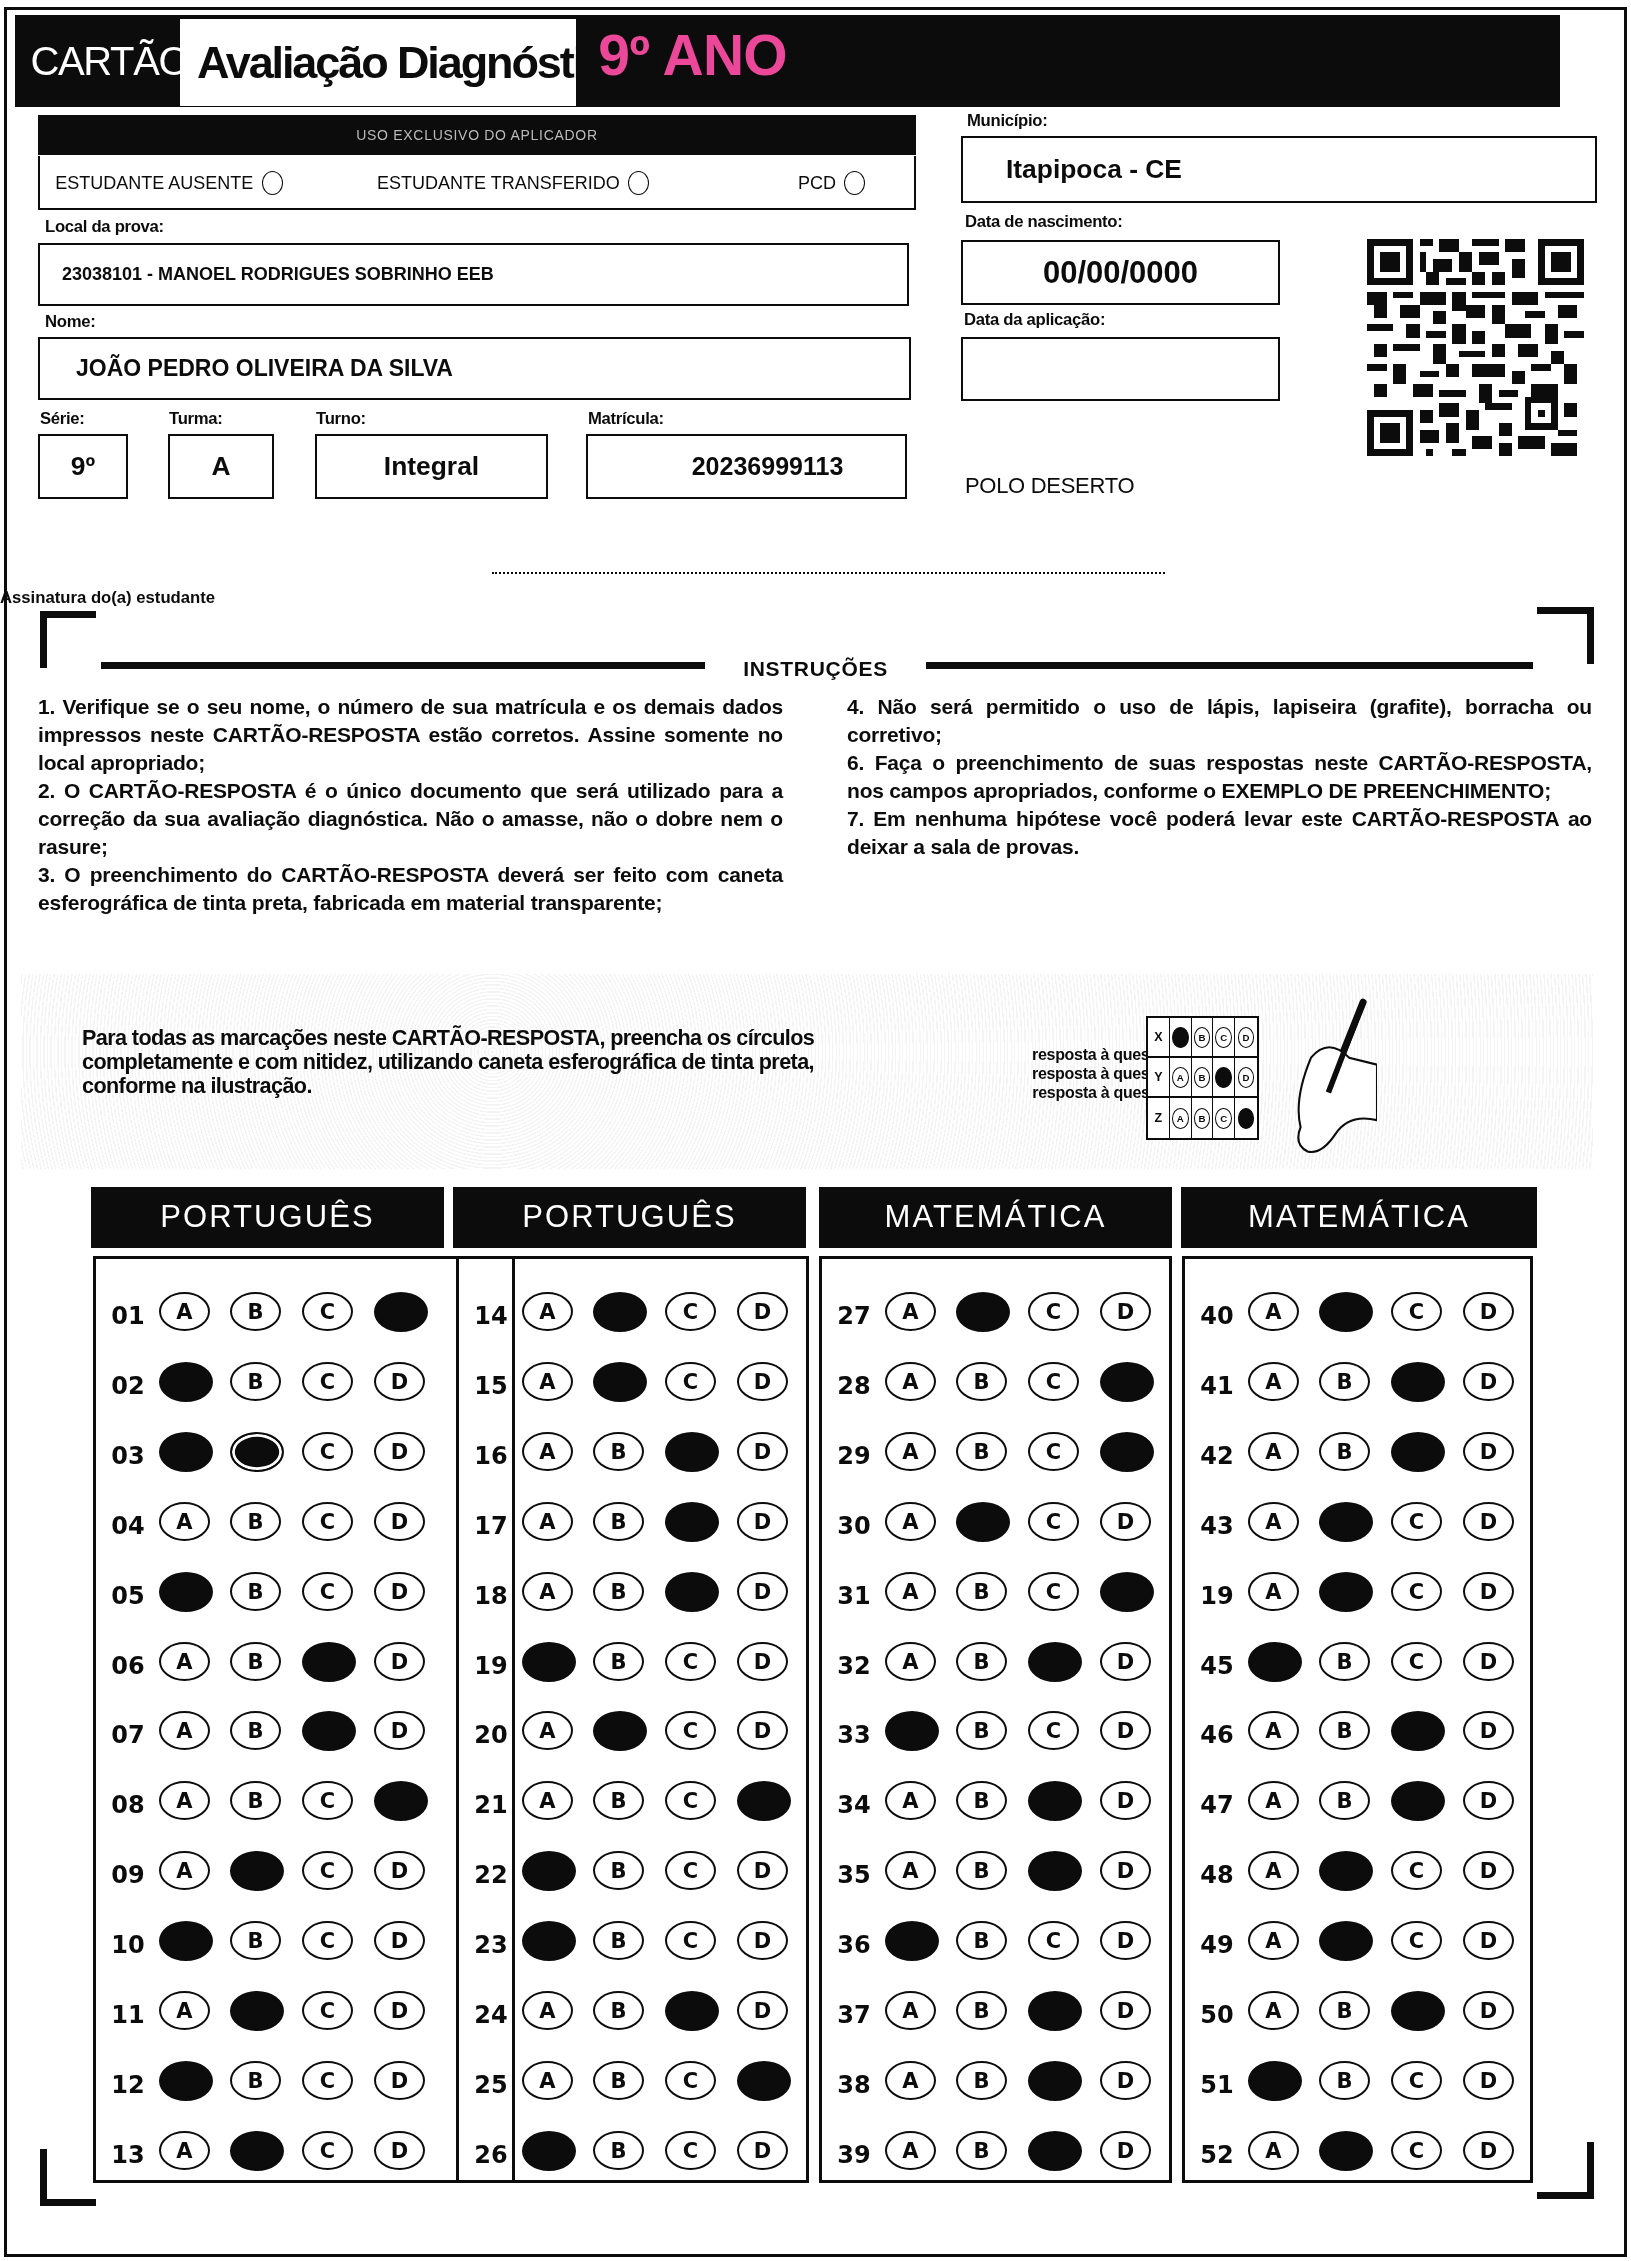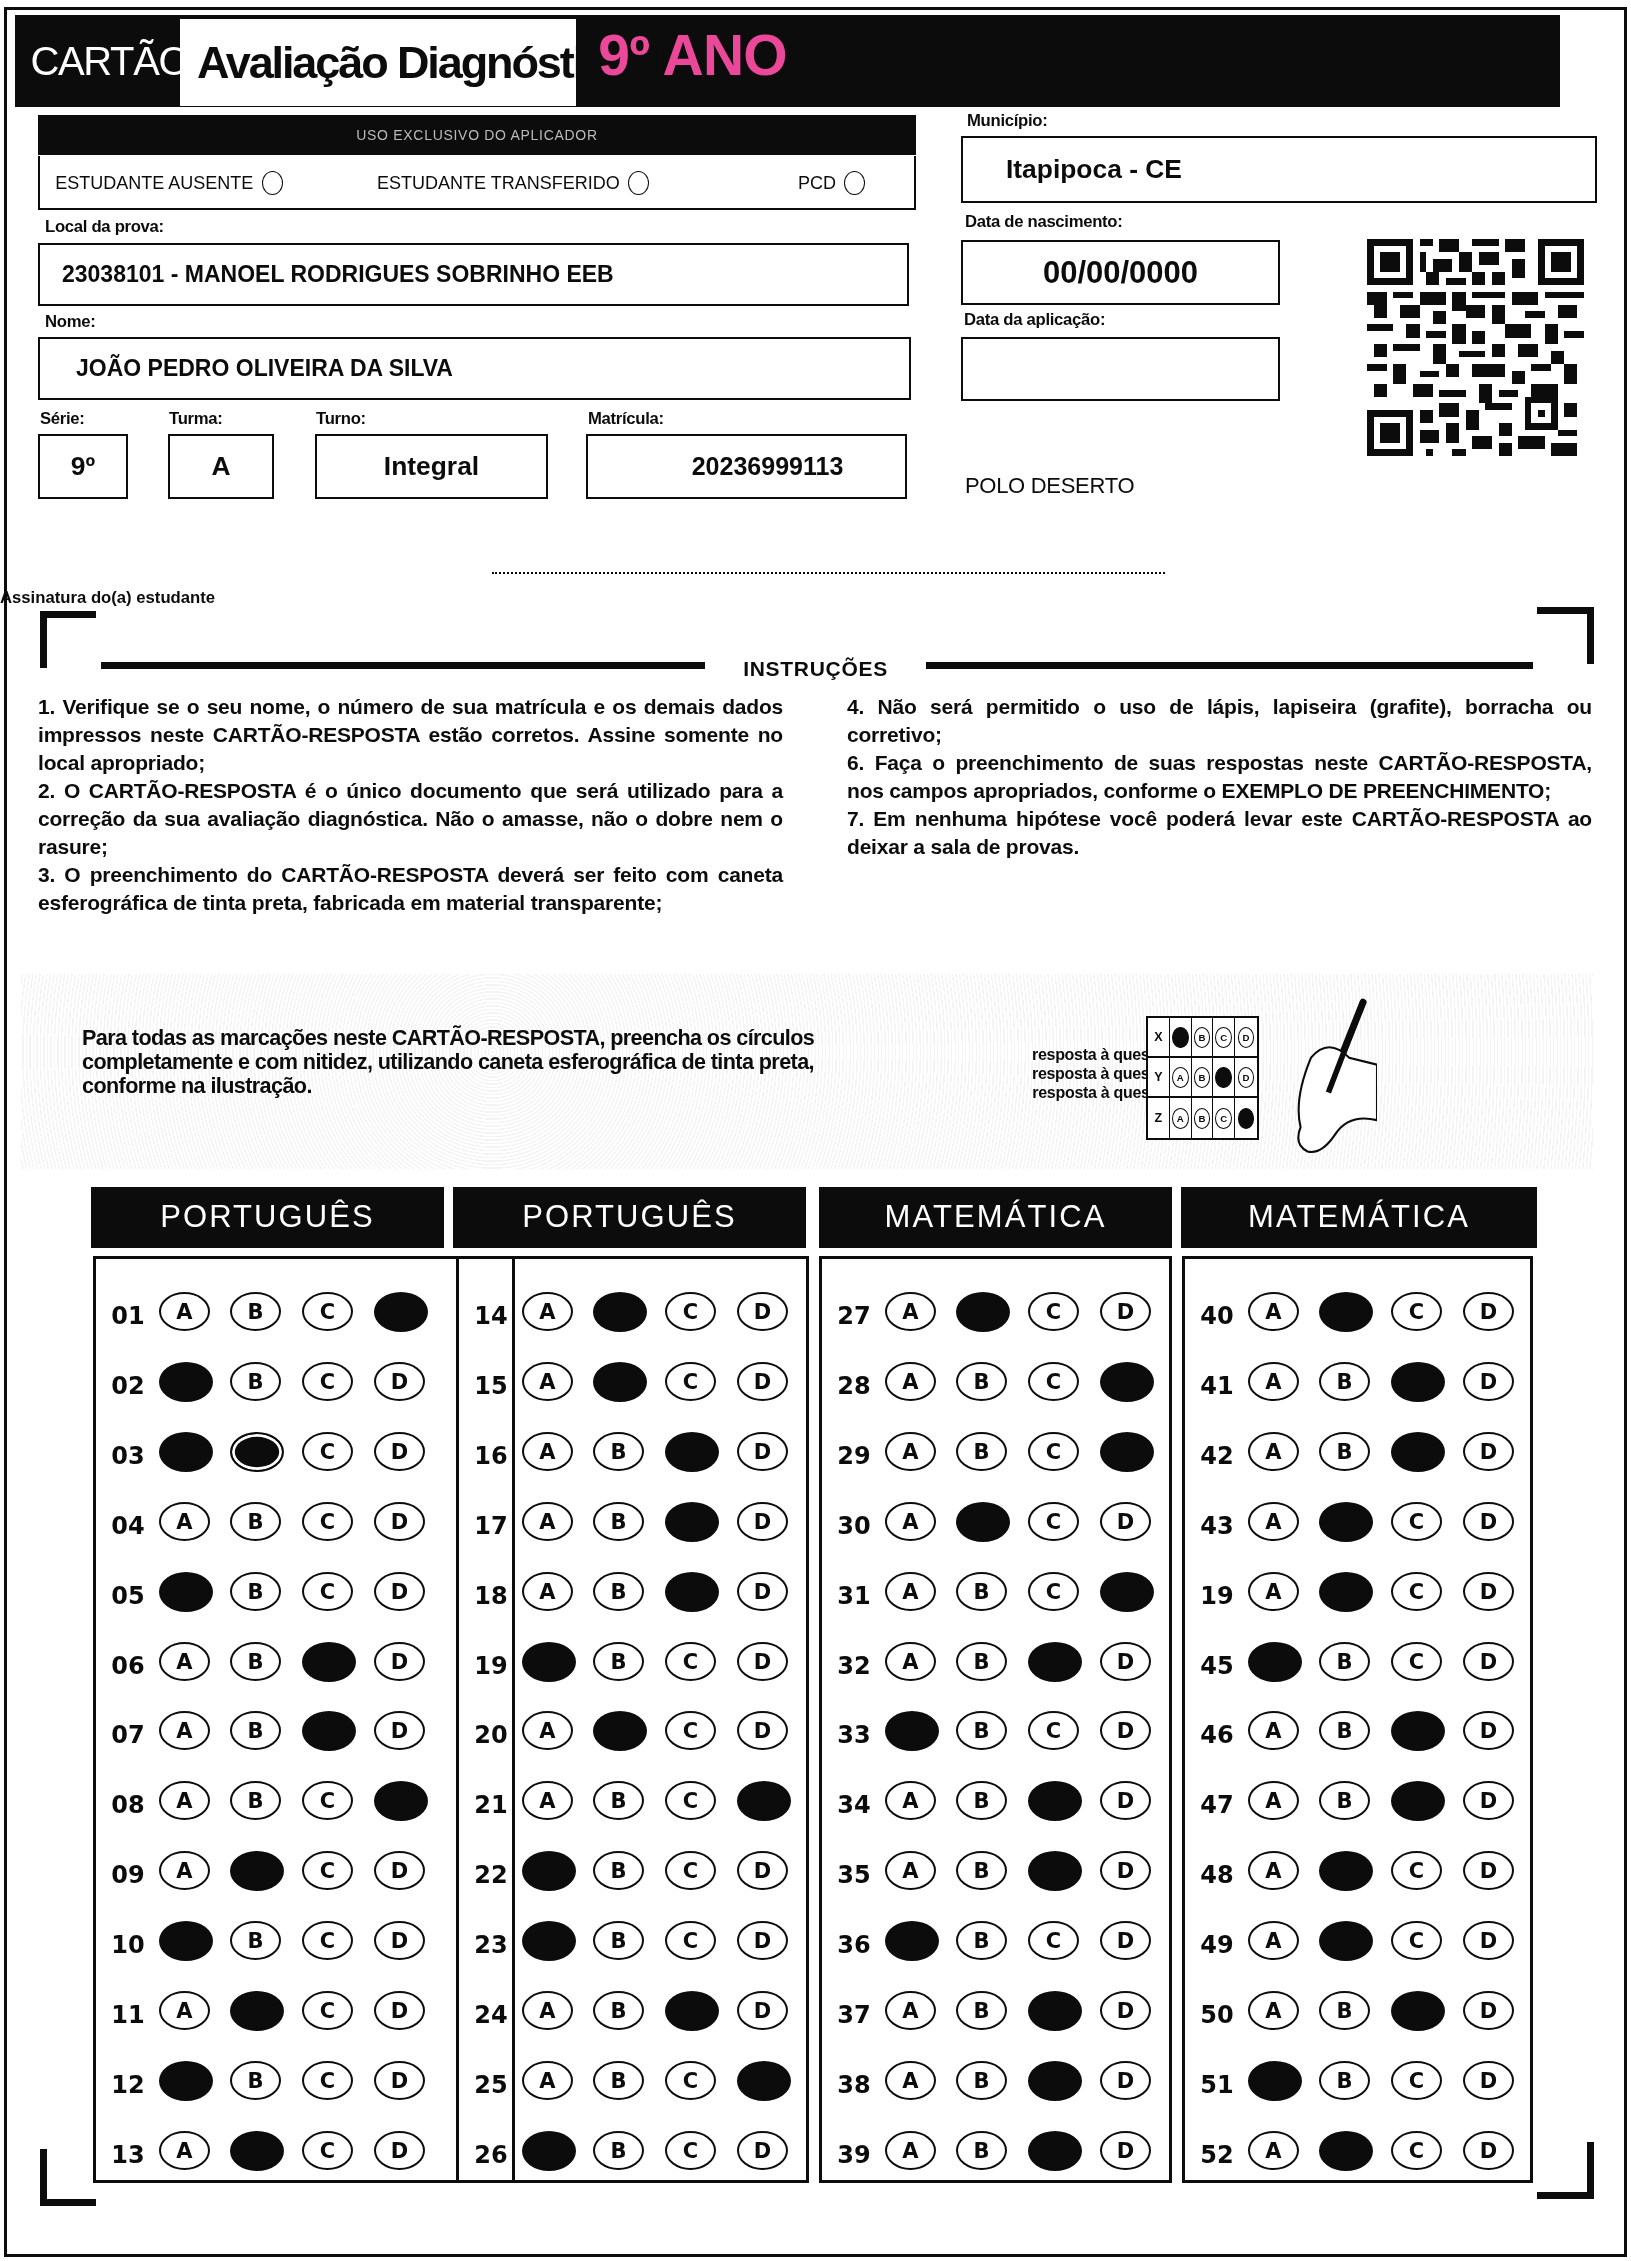--- a/index.html
+++ b/index.html
@@ -79,21 +79,21 @@
     <span>ESTUDANTE TRANSFERIDO</span>
     <span class="circ"></span>
   </div>
   <div class="opt" style="left:758px;">
     <span>PCD</span>
     <span class="circ"></span>
   </div>
 </div>
 
 <div class="lbl" style="left:45px; top:217px;">Local da prova:</div>
-<div class="box" style="left:38px; top:243px; width:871px; height:63px; font-size:23px; padding-left:22px;">23038101 - MANOEL RODRIGUES SOBRINHO EEB</div>
+<div class="box" style="left:38px; top:243px; width:871px; height:63px; font-size:18px; padding-left:22px;">23038101 - MANOEL RODRIGUES SOBRINHO EEB</div>
 
 <div class="lbl" style="left:45px; top:312px;">Nome:</div>
 <div class="box" style="left:38px; top:337px; width:873px; height:63px; font-size:23px; padding-left:36px;">JOÃO PEDRO OLIVEIRA DA SILVA</div>
 
 <div class="lbl" style="left:40px; top:409px;">Série:</div>
 <div class="box" style="left:38px; top:434px; width:90px; height:65px; font-size:26.4px; justify-content:center;">9º</div>
 
 <div class="lbl" style="left:169px; top:409px;">Turma:</div>
 <div class="box" style="left:168px; top:434px; width:106px; height:65px; font-size:26.4px; justify-content:center;">A</div>
 

